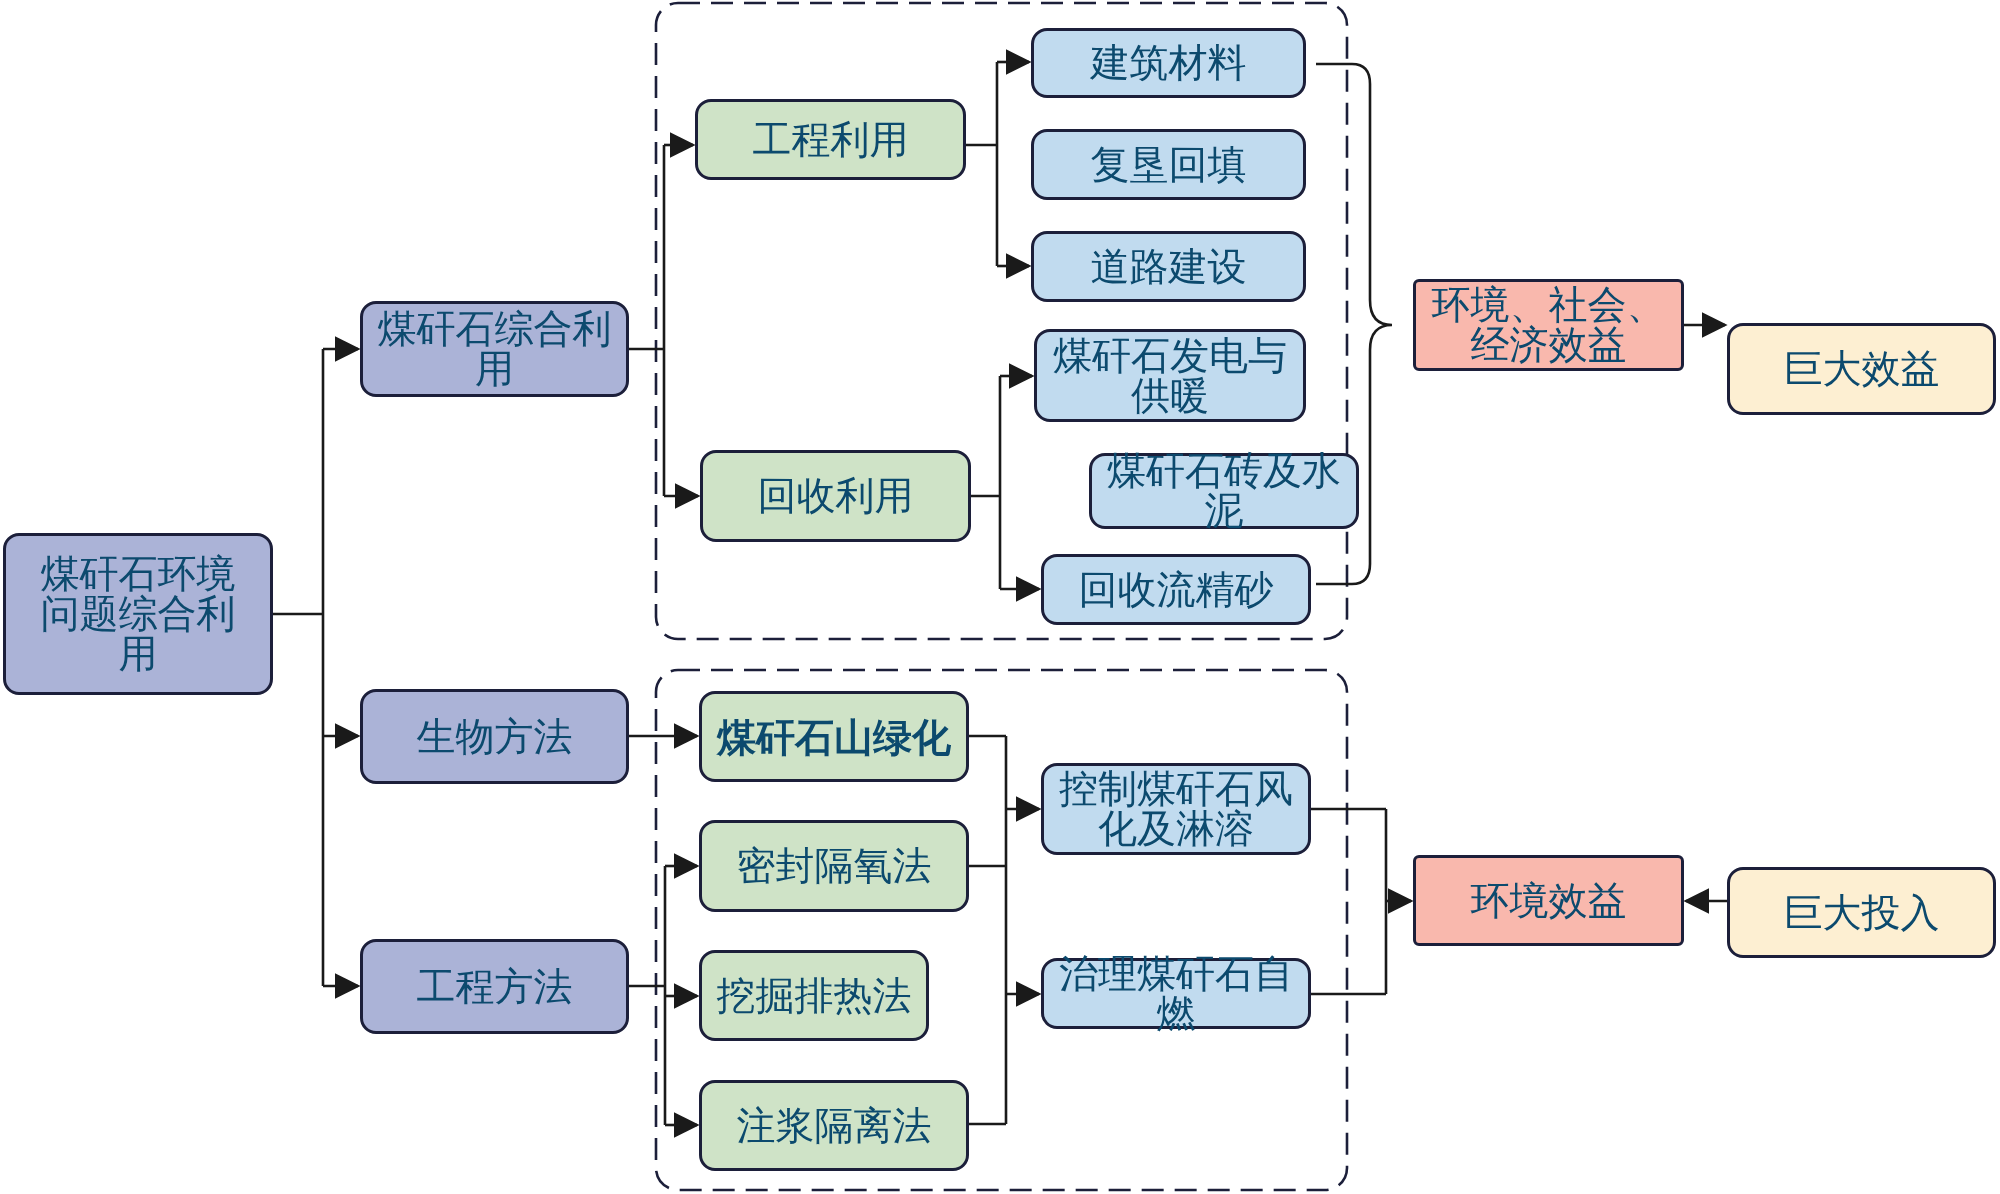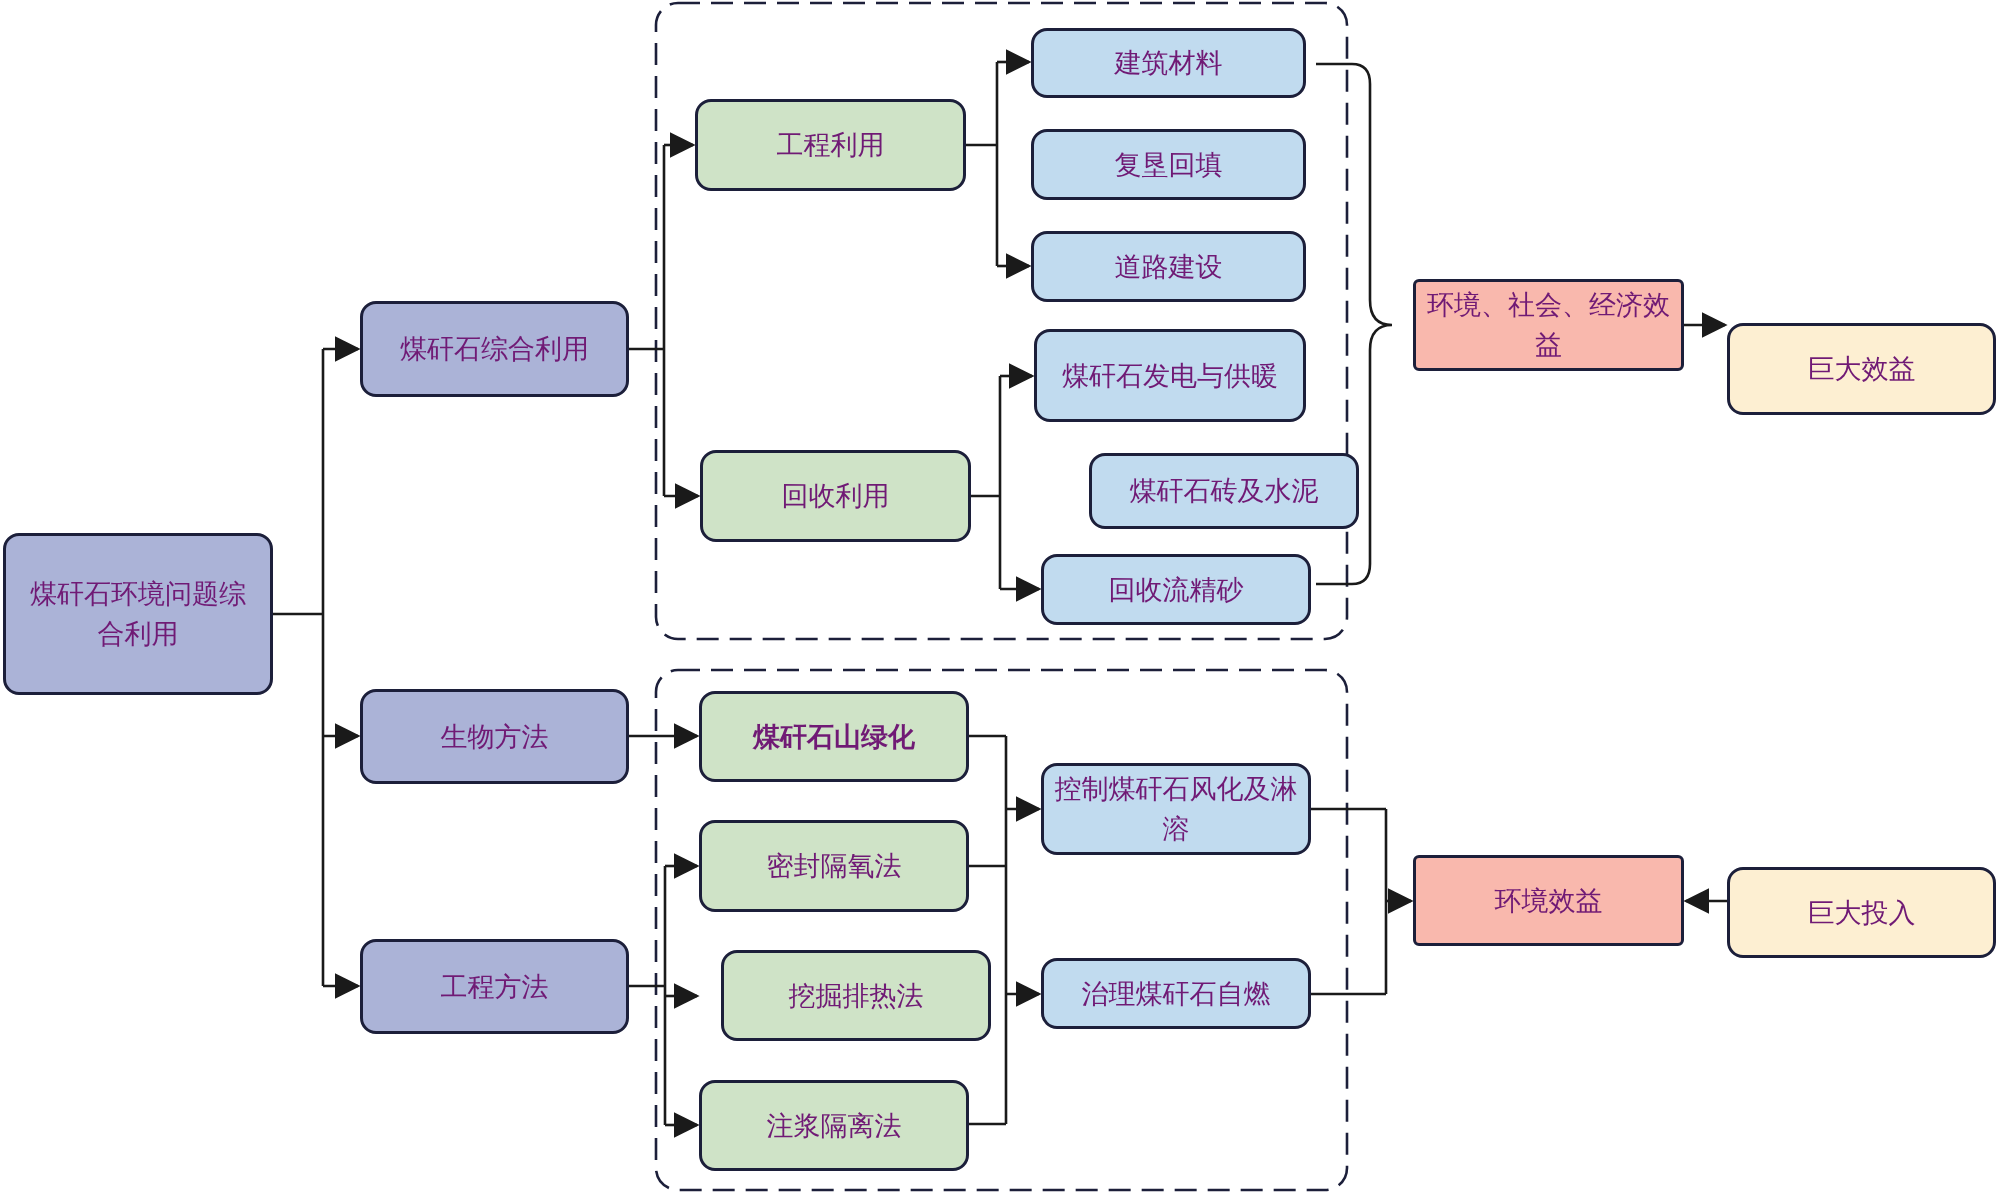--- a/index.html
+++ b/index.html
@@ -1,21 +1,21 @@
 <!DOCTYPE html>
 <html><head>
 <meta charset="utf-8">
 <style>
   html, body { margin: 0; padding: 0; background: #ffffff; }
   body { width: 2000px; height: 1194px; position: relative; overflow: hidden;
          font-family: "DejaVu Serif", "Liberation Serif", serif; }
   svg#wires { position: absolute; left: 0; top: 0; width: 2000px; height: 1194px; }
   .node { position: absolute; box-sizing: border-box; border: 3px solid #1c1f3a; border-radius: 16px;
           display: flex; align-items: center; justify-content: center; text-align: center;
-          color: #701a75; font-size: 27px; line-height: 40px; padding: 0 8px; }
+          color: #0c4a6e; font-size: 39px; line-height: 40px; padding: 0 8px; }
   .purple { background: #abb3d7; }
   .green  { background: #cfe3c7; }
   .blue   { background: #c1dbef; }
   .red    { background: #f9b8ad; border-radius: 6px; }
   .cream  { background: #fdefd2; }
 </style>
 </head>
 <body>
 
 <svg id="wires" xmlns="http://www.w3.org/2000/svg">
@@ -65,35 +65,35 @@
     <path d="M1386,901 H1411" marker-end="url(#arr)"></path>
     <path d="M1727,901 H1686" marker-end="url(#arr)"></path>
   </g>
 </svg>
 
 <div class="node purple" style="left:3px;top:533px;width:270px;height:162px;padding:0 20px;">煤矸石环境问题综合利用</div>
 <div class="node purple" style="left:360px;top:301px;width:269px;height:96px;">煤矸石综合利用</div>
 <div class="node purple" style="left:360px;top:689px;width:269px;height:95px;">生物方法</div>
 <div class="node purple" style="left:360px;top:939px;width:269px;height:95px;">工程方法</div>
 
-<div class="node green" style="left:695px;top:99px;width:271px;height:92px;">工程利用</div>
+<div class="node green" style="left:695px;top:99px;width:271px;height:81px;">工程利用</div>
 <div class="node green" style="left:700px;top:450px;width:271px;height:92px;">回收利用</div>
 
 <div class="node blue" style="left:1031px;top:28px;width:275px;height:70px;">建筑材料</div>
 <div class="node blue" style="left:1031px;top:129px;width:275px;height:71px;">复垦回填</div>
 <div class="node blue" style="left:1031px;top:231px;width:275px;height:71px;">道路建设</div>
 <div class="node blue" style="left:1034px;top:329px;width:272px;height:93px;">煤矸石发电与供暖</div>
 <div class="node blue" style="left:1041px;top:453px;width:270px;height:76px;margin-left:48px;">煤矸石砖及水泥</div>
 <div class="node blue" style="left:1041px;top:554px;width:270px;height:71px;">回收流精砂</div>
 
 <div class="node red" style="left:1413px;top:279px;width:271px;height:92px;">环境、社会、经济效益</div>
 <div class="node cream" style="left:1727px;top:279px;width:269px;height:92px;margin-top:44px;">巨大效益</div>
 
 <div class="node green" style="left:699px;top:691px;width:270px;height:91px;font-weight:bold;">煤矸石山绿化</div>
 <div class="node green" style="left:699px;top:820px;width:270px;height:92px;">密封隔氧法</div>
-<div class="node green" style="left:699px;top:950px;width:270px;height:91px;margin-left:22px;">挖掘排热法</div>
+<div class="node green" style="left:699px;top:950px;width:230px;height:91px;">挖掘排热法</div>
 <div class="node green" style="left:699px;top:1080px;width:270px;height:91px;">注浆隔离法</div>
 
 <div class="node blue" style="left:1041px;top:763px;width:270px;height:92px;">控制煤矸石风化及淋溶</div>
 <div class="node blue" style="left:1041px;top:958px;width:270px;height:71px;font-family:Liberation Serif, serif;">治理煤矸石自燃</div>
 
 <div class="node red" style="left:1413px;top:855px;width:271px;height:91px;">环境效益</div>
 <div class="node cream" style="left:1727px;top:855px;width:269px;height:91px;margin-top:12px;">巨大投入</div>
 
 </body></html>

